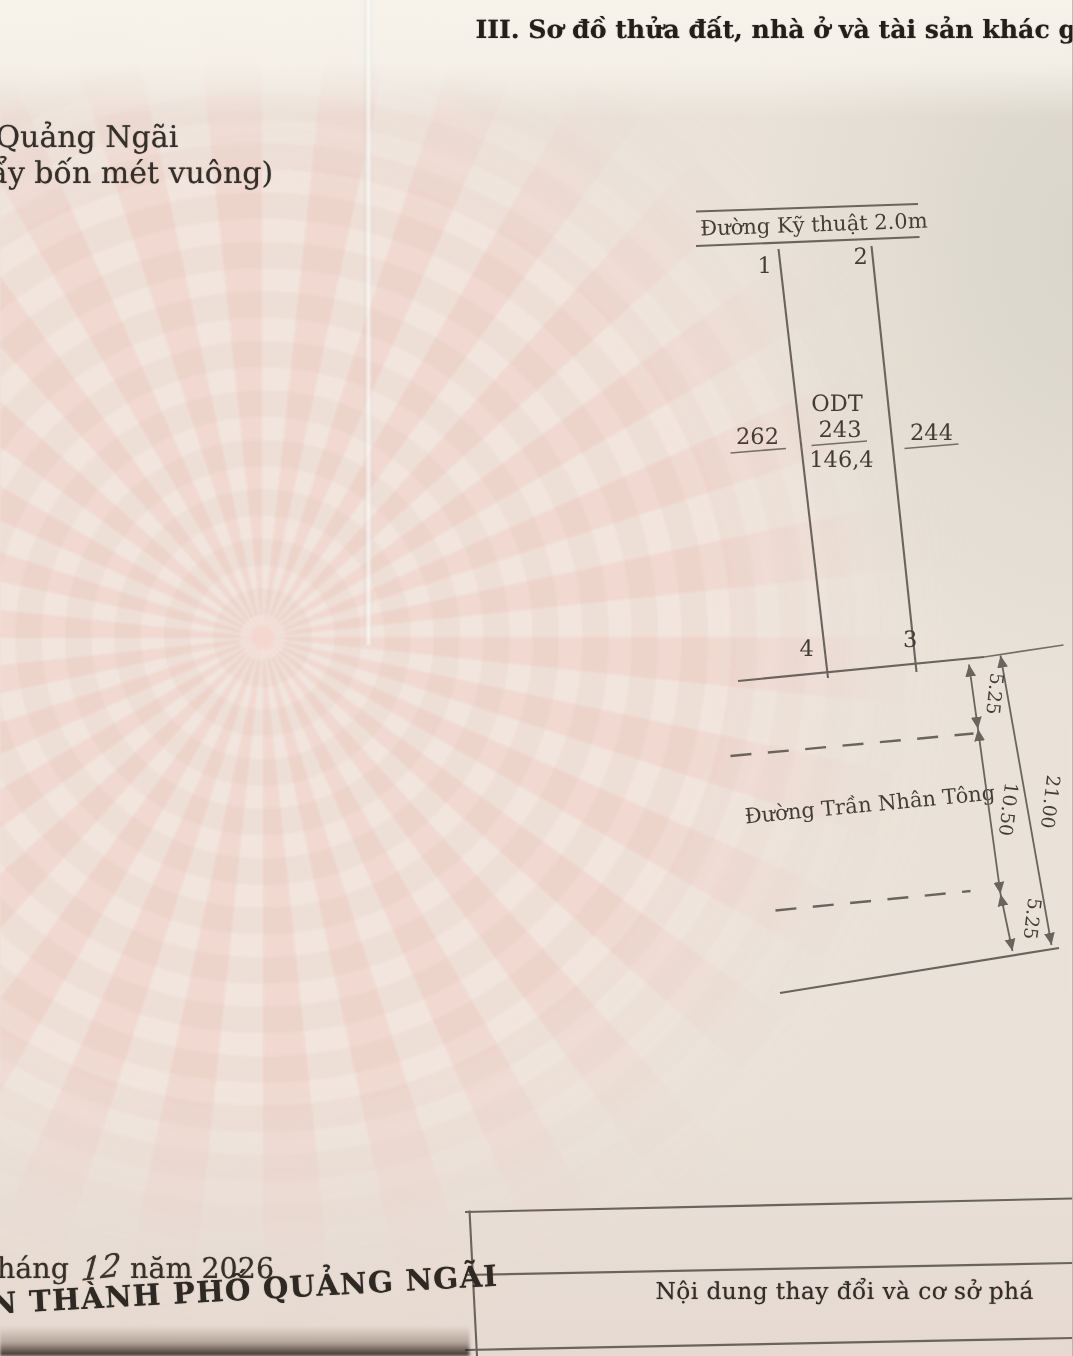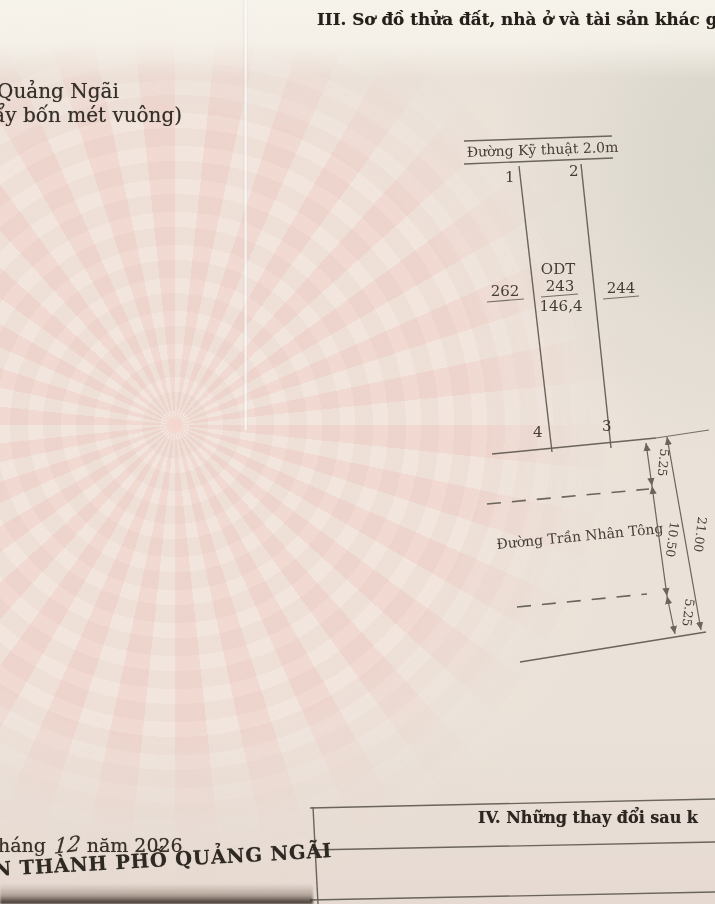--- a/index.html
+++ b/index.html
@@ -114,21 +114,21 @@
     <text class="t12" text-anchor="middle" x="668" y="539" transform="rotate(97 668 539)">10.50</text>
     <text class="t12" text-anchor="middle" x="684" y="612" transform="rotate(97 684 612)">5.25</text>
     <text class="t12" text-anchor="middle" x="696" y="534" transform="rotate(97 696 534)">21.00</text>
 
     <line class="ln" x1="310" y1="808" x2="715" y2="799"></line>
     <line class="ln" x1="310" y1="850" x2="715" y2="842"></line>
     <line class="ln" x1="310" y1="900" x2="715" y2="892"></line>
     <line class="ln" x1="313" y1="807" x2="318" y2="904"></line>
   </svg>
 
-  <div class="txt sec4">IV. Những thay đổi sau k</div>
+  <div class="txt colhdr">Nội dung thay đổi và cơ sở phá</div>
 
   <div class="txt dateline">
     <span>háng</span><span class="hand">12</span><span>năm 2026</span>
   </div>
   <div class="txt issuer">N THÀNH PHỐ QUẢNG NGÃI</div>
 
   <div class="shadow-band"></div>
 </div>
 
 </body></html>

